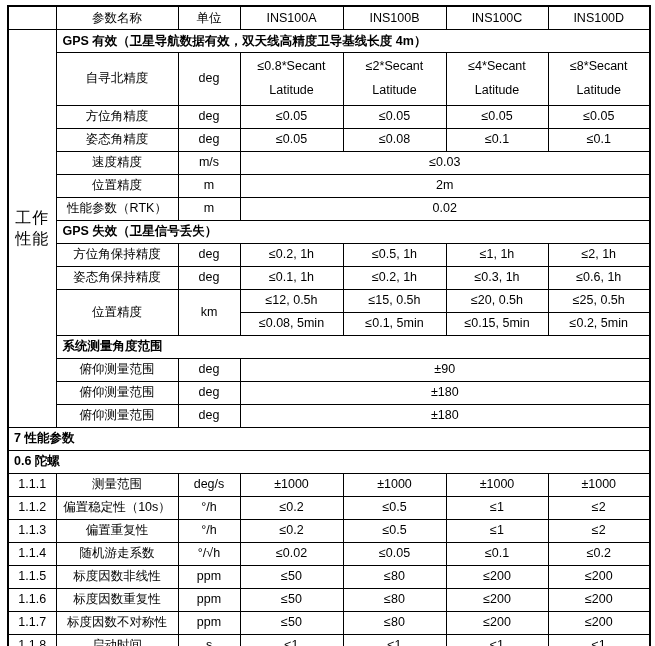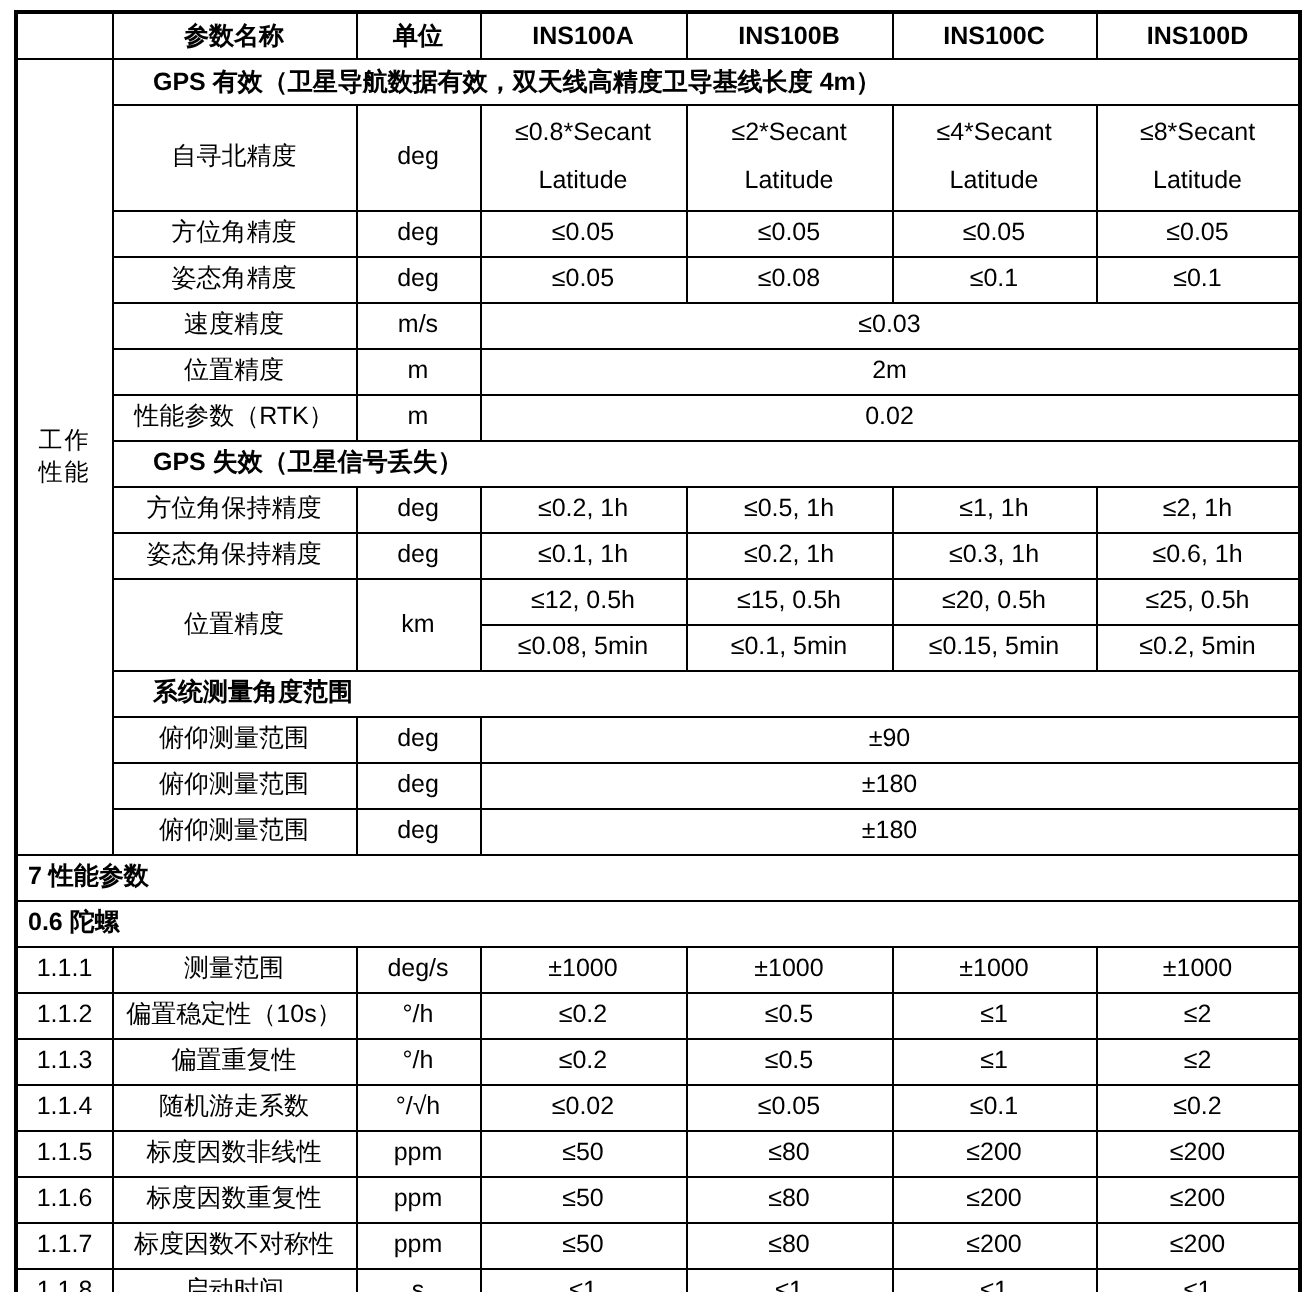--- a/index.html
+++ b/index.html
@@ -22,34 +22,34 @@
     border: 1px solid #000000;
     font-size: 12.5px;
     line-height: 1.35;
     text-align: center;
     vertical-align: middle;
     padding: 2px 3px;
     height: 18px;
     white-space: pre-line;
     overflow: hidden;
   }
-  #spec-table td.colhead { font-weight: bold; }
+  #spec-table td.colhead { font-weight: normal; }
   #spec-table td.section {
     text-align: left;
     font-weight: bold;
-    padding-left: 20px;
+    padding-left: 6px;
   }
   #spec-table td.full {
     text-align: left;
     font-weight: bold;
     padding-left: 5px;
   }
   #spec-table td.side {
     text-align: center;
-    font-size: 12px;
+    font-size: 16px;
     letter-spacing: 1px;
   }
   #spec-table td.value2 { line-height: 1.9; }
 </style>
 </head>
 <body>
 
 <table id="spec-table">
   <colgroup>
       <col style="width: 48px;">

